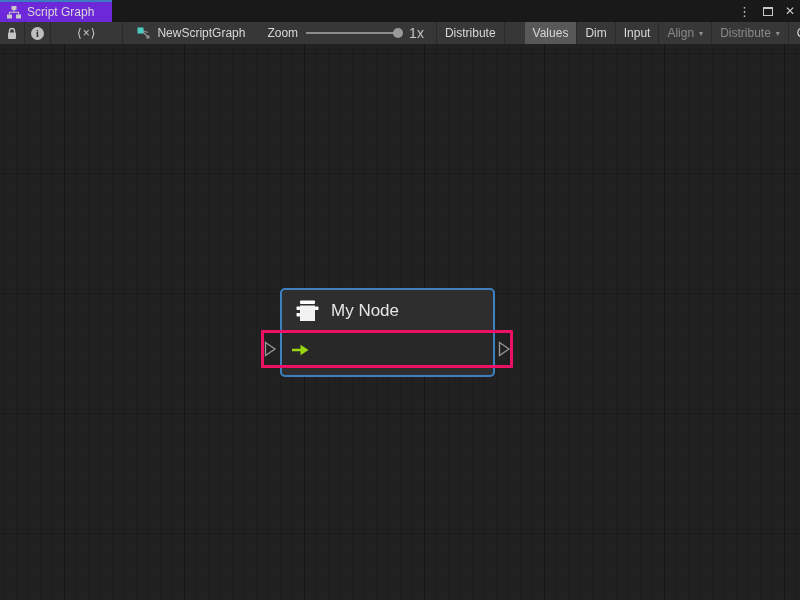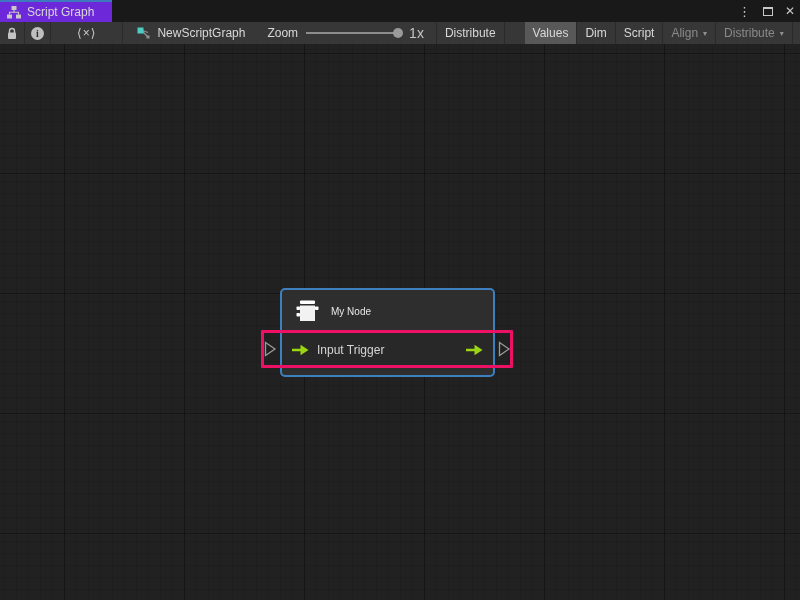--- a/index.html
+++ b/index.html
@@ -62,21 +62,21 @@
     background-position: 0 9px, 64px 0, 0 5px, 4px 0;
   }
 
   
   .node {
     position: absolute; left: 280px; top: 244px; width: 215px;
     background: #2e2e2e; border: 2px solid #3E7FBF; border-radius: 5px;
     overflow: hidden; z-index: 2;
   }
   .node-header { height: 42px; display: flex; align-items: center; gap: 11px; padding: 0 13px; }
-  .node-title { color: #e6e6e6; font-size: 10px; }
+  .node-title { color: #e6e6e6; font-size: 17px; }
   .node-row {
     height: 35px; background: #282828; border-top: 1px solid #212121; border-bottom: 1px solid #212121;
     display: flex; align-items: center; justify-content: space-between; padding: 0 9px;
   }
   .port { display: flex; align-items: center; gap: 7px; color: #d6d6d6; font-size: 12px; }
   .node-footer { height: 8px; }
 
   .ext-port { position: absolute; z-index: 3; }
   .ext-port.left  { left: 263px; top: 297px; }
   .ext-port.right { left: 497px; top: 297px; }
@@ -140,21 +140,21 @@
     <div class="tbtn">
       <span>Distribute</span>
     </div>
     <div class="tbtn active">
       <span>Values</span>
     </div>
     <div class="tbtn">
       <span>Dim</span>
     </div>
     <div class="tbtn">
-      <span>Script</span>
+      <span>Input</span>
     </div>
     <div class="tbtn disabled">
       <span>Align</span>
       <span class="dd-arrow">▾</span>
     </div>
     <div class="tbtn disabled">
       <span>Distribute</span>
       <span class="dd-arrow">▾</span>
     </div>
     <div class="tbtn">
@@ -175,27 +175,20 @@
           <rect x="20" y="7.5" width="3.5" height="3.5" rx="0.8" fill="#ffffff"></rect>
         </svg>
         <span class="node-title">My Node</span>
       </div>
       <div class="node-row">
         <span class="port">
           <svg width="19" height="12" viewBox="0 0 19 12">
             <path d="M1 6 H11" stroke="#9BD613" stroke-width="2.6"></path>
             <path d="M9.5 0.8 L17.5 6 L9.5 11.2 Z" fill="#9BD613"></path>
           </svg>
-          <span>Input Trigger</span>
-        </span>
-        <span class="port">
-          <svg width="19" height="12" viewBox="0 0 19 12">
-            <path d="M1 6 H11" stroke="#9BD613" stroke-width="2.6"></path>
-            <path d="M9.5 0.8 L17.5 6 L9.5 11.2 Z" fill="#9BD613"></path>
-          </svg>
         </span>
       </div>
       <div class="node-footer"></div>
     </div>
 
     <svg class="ext-port left" width="14" height="16" viewBox="0 0 14 16">
       <path d="M2.5 1.5 L12 8 L2.5 14.5 Z" fill="none" stroke="#9a9a9a" stroke-width="1.3"></path>
     </svg>
     <svg class="ext-port right" width="14" height="16" viewBox="0 0 14 16">
       <path d="M2.5 1.5 L12 8 L2.5 14.5 Z" fill="none" stroke="#9a9a9a" stroke-width="1.3"></path>

